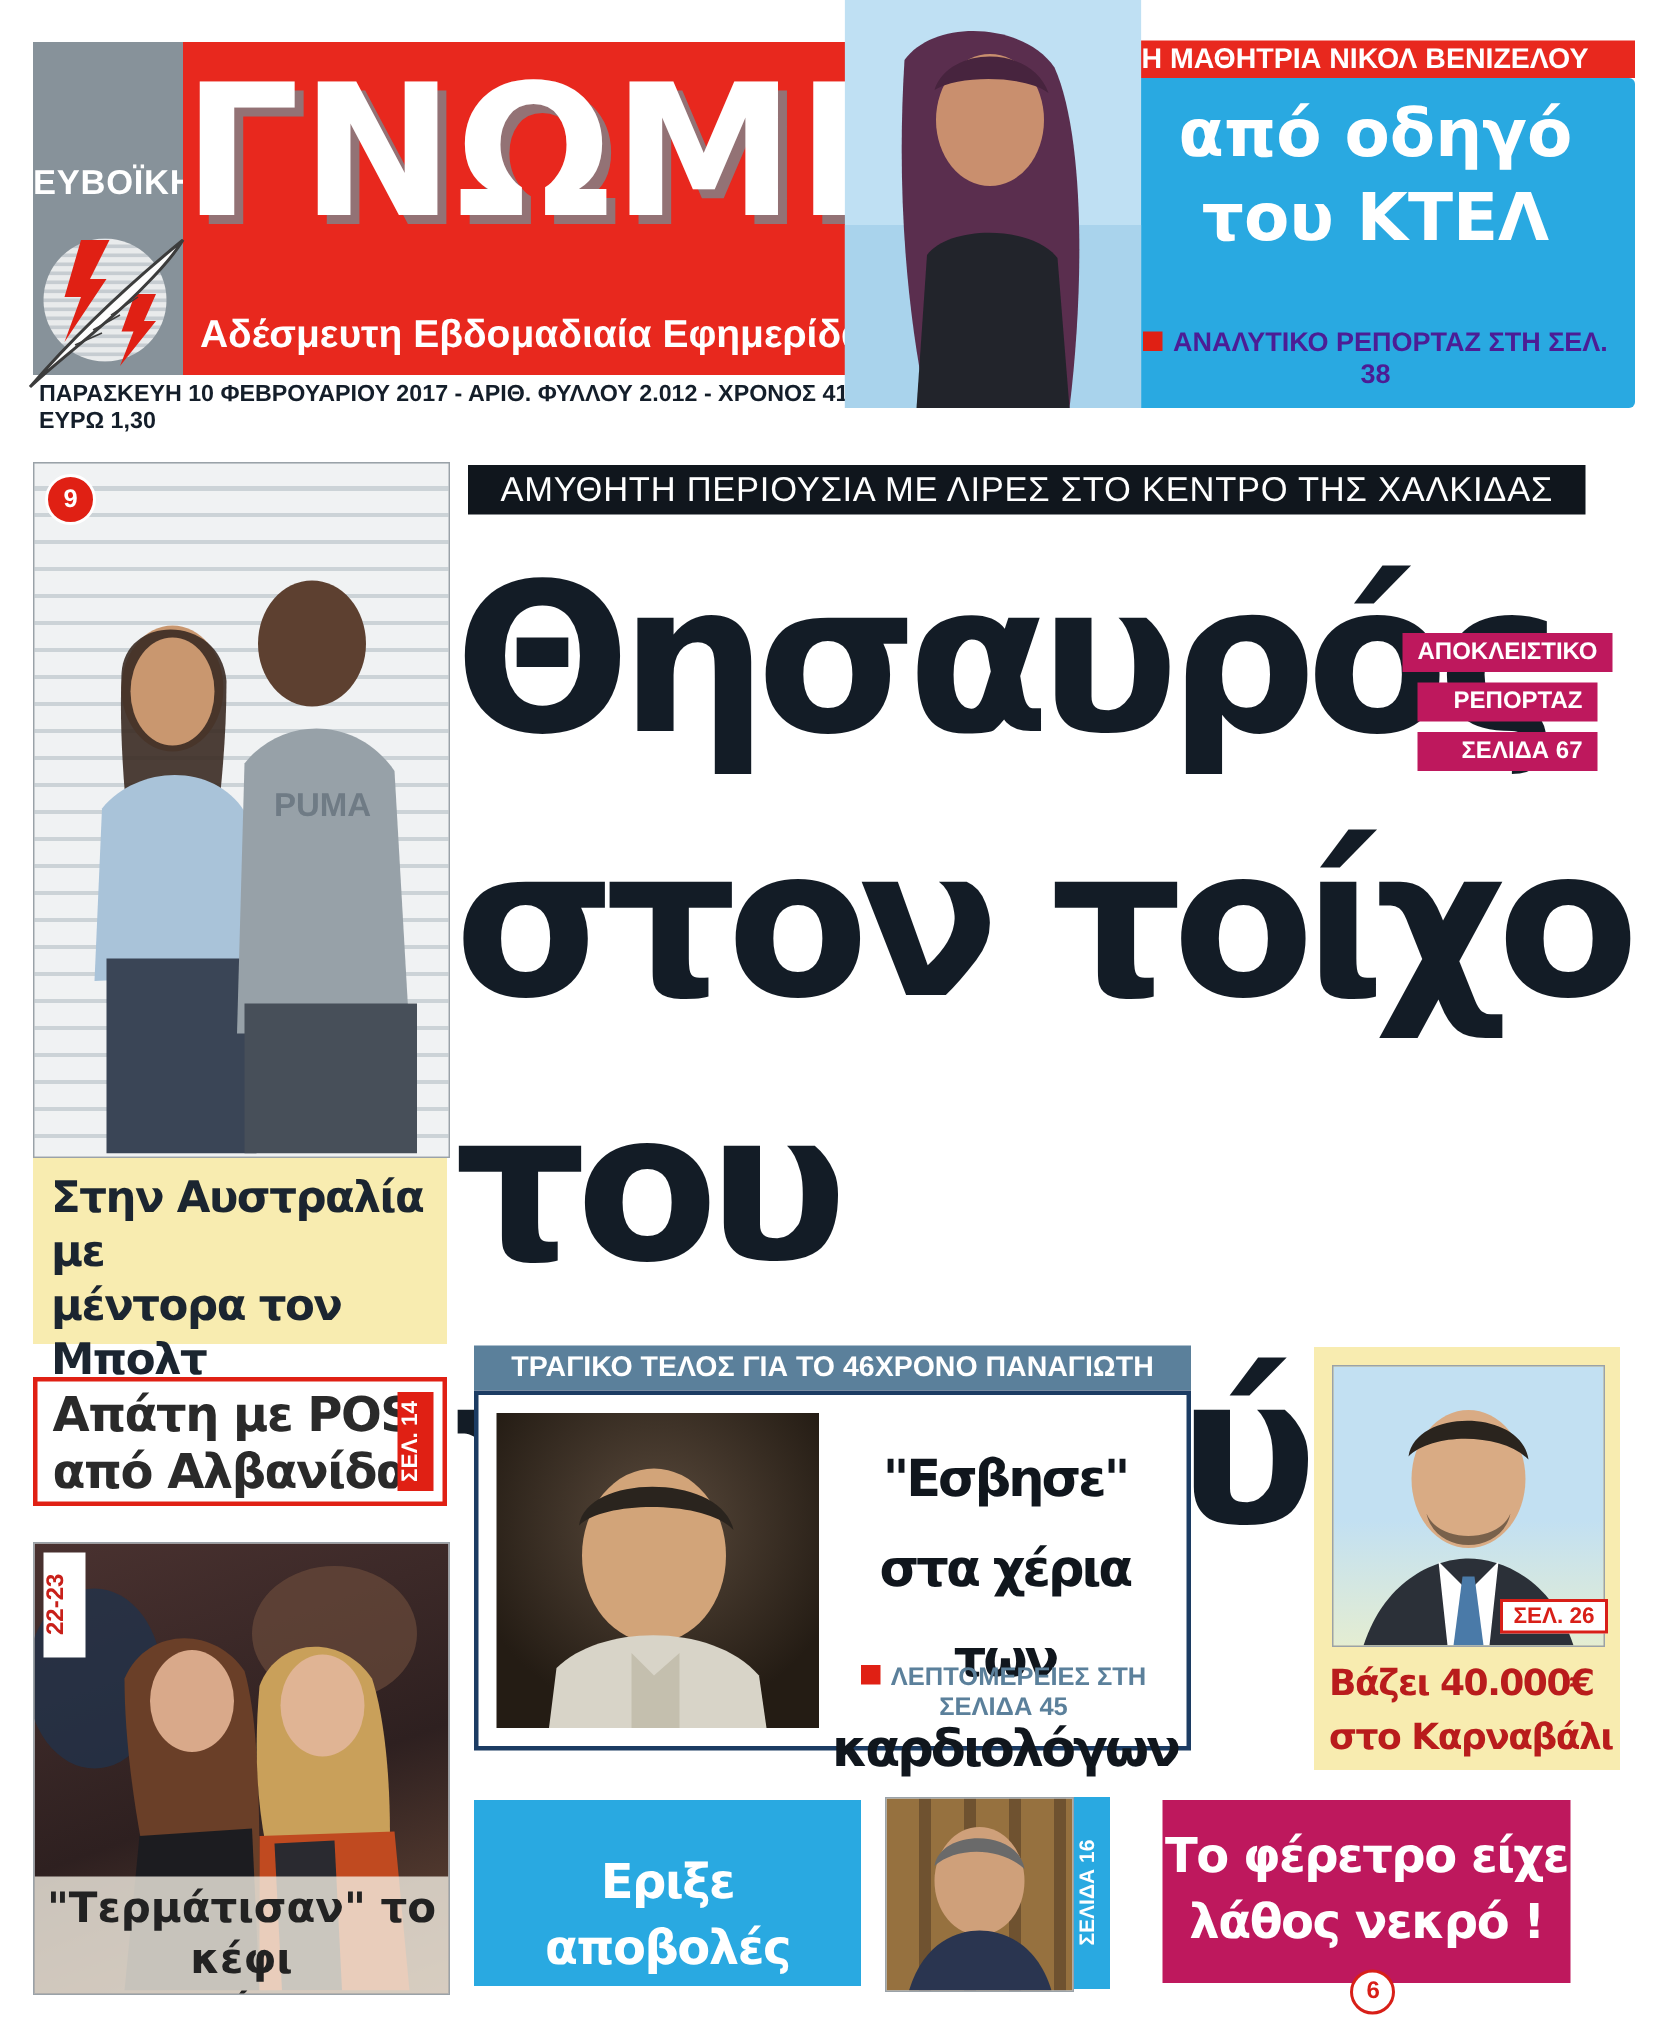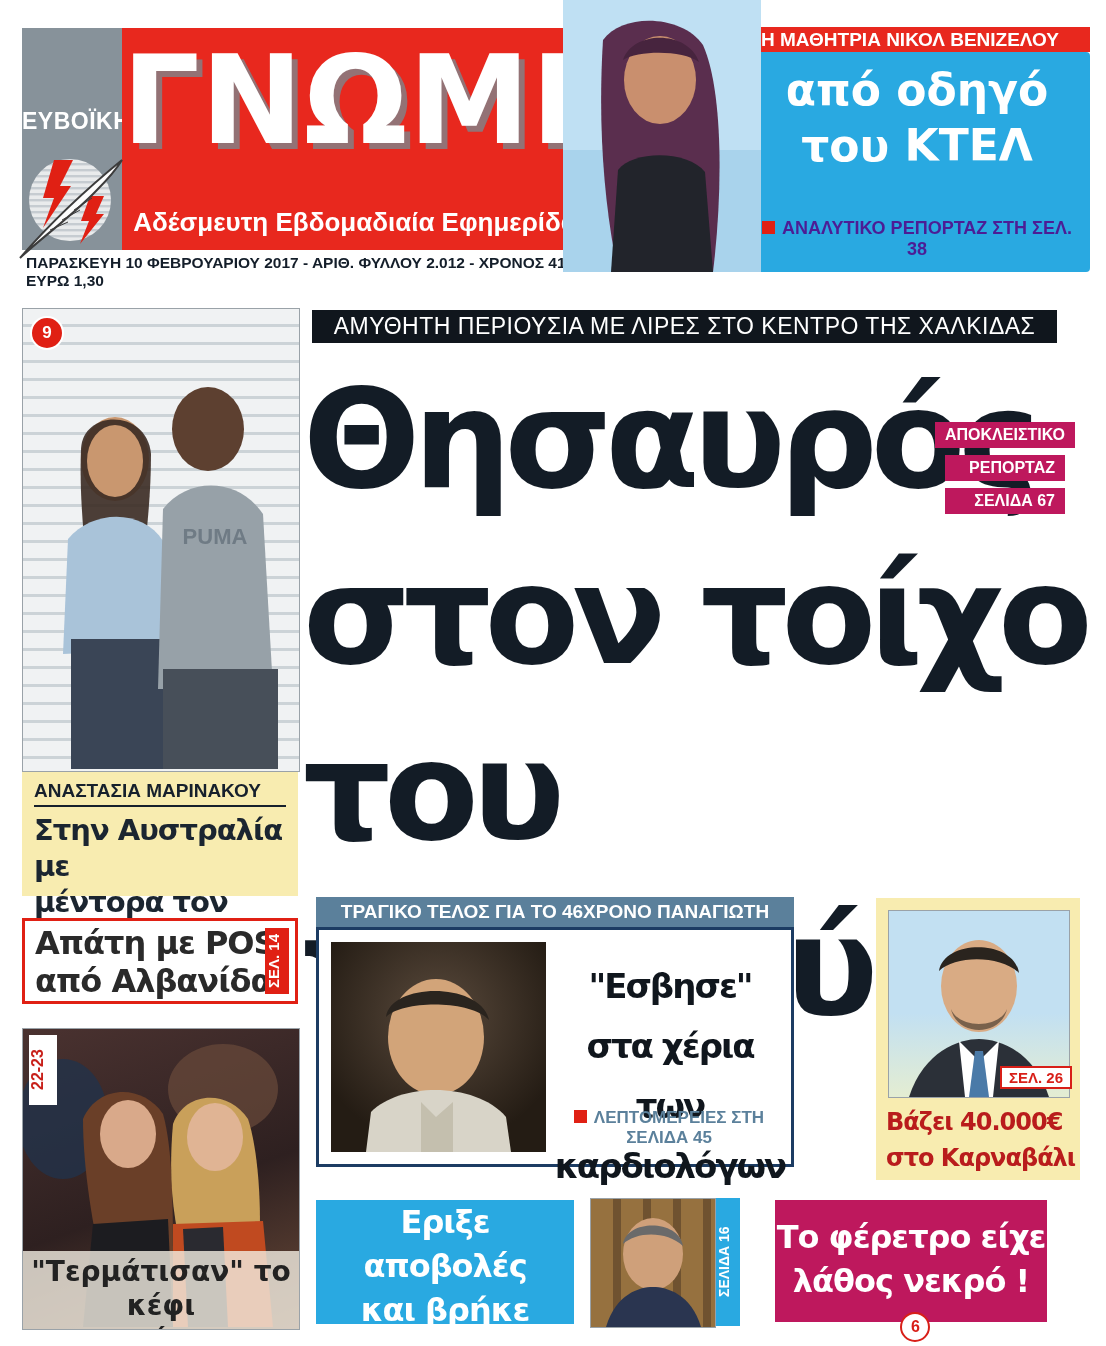--- a/index.html
+++ b/index.html
@@ -83,21 +83,21 @@
   #carnival-card{left:876px;top:898px;width:204px;height:282px;background:#f8ecb0;}
   #carnival-photo{left:12px;top:12px;width:180px;height:186px;
     background:linear-gradient(180deg,#c2e0f2 0 55%,#e4edd2 100%);}
   #carnival-tab{position:absolute;right:8px;top:168px;background:#fff;border:2px solid #d81f18;
     color:#d81f18;font-weight:bold;font-size:15px;padding:1px 7px;}
   #carnival-caption{position:absolute;left:10px;top:206px;width:190px;color:#b91c1c;
     font-family:"DejaVu Sans",sans-serif;font-weight:bold;font-size:24px;line-height:36px;letter-spacing:-1px;}
   
   #exp-blue{left:316px;top:1200px;width:258px;height:124px;background:#29a9e1;color:#fff;
     text-align:center;font-family:"DejaVu Sans",sans-serif;font-weight:800;font-size:32px;
-    line-height:44px;padding-top:0;box-sizing:border-box;letter-spacing:-1px;}
+    line-height:44px;padding-top:32px;box-sizing:border-box;letter-spacing:-1px;}
   #exp-photo{left:590px;top:1198px;width:124px;height:128px;
     background:repeating-linear-gradient(90deg,#96713f 0 22px,#6f5230 22px 30px);}
   #exp-strip{position:absolute;left:716px;top:1198px;width:24px;height:128px;background:#29a9e1;
     color:#fff;font-size:14px;}
   #coffin-box{left:775px;top:1200px;width:272px;height:122px;background:#be185d;color:#fff;
     text-align:center;font-family:"DejaVu Sans",sans-serif;font-weight:800;font-size:32px;
     line-height:44px;padding-top:15px;box-sizing:border-box;letter-spacing:-1px;}
   #badge-6{display:inline-block;width:26px;height:26px;border-radius:50%;background:#fff;
     border:2px solid #d81f18;color:#d81f18;font-size:16px;line-height:26px;font-weight:bold;
     vertical-align:4px;margin-left:8px;font-family:"Liberation Sans",sans-serif;}
@@ -183,21 +183,20 @@
       <rect x="48" y="330" width="100" height="130" fill="#3a4556"></rect>
       <ellipse cx="185" cy="120" rx="36" ry="42" fill="#5d4030"></ellipse>
       <path d="M140,200 C165,168 215,168 240,205 L250,380 L135,380 Z" fill="#97a1a8"></path>
       <rect x="140" y="360" width="115" height="100" fill="#474f59"></rect>
       <text x="192" y="235" font-size="22" font-weight="bold" fill="#6f7b85" text-anchor="middle" font-family="Liberation Sans,sans-serif">PUMA</text>
     </svg>
   </div>
   <div class="round-badge" id="badge-9">9</div>
 
   <div class="abs" id="yellow-bolt">
-    <div class="kicker">ΑΝΑΣΤΑΣΙΑ ΜΑΡΙΝΑΚΟΥ</div>
     <div class="hl">
       <div>Στην Αυστραλία με</div>
       <div>μέντορα τον Μπολτ</div>
     </div>
   </div>
 
   <div class="abs" id="pos-box">
     <div class="hl">
       <div>Απάτη με POS</div>
       <div>από Αλβανίδα</div>

